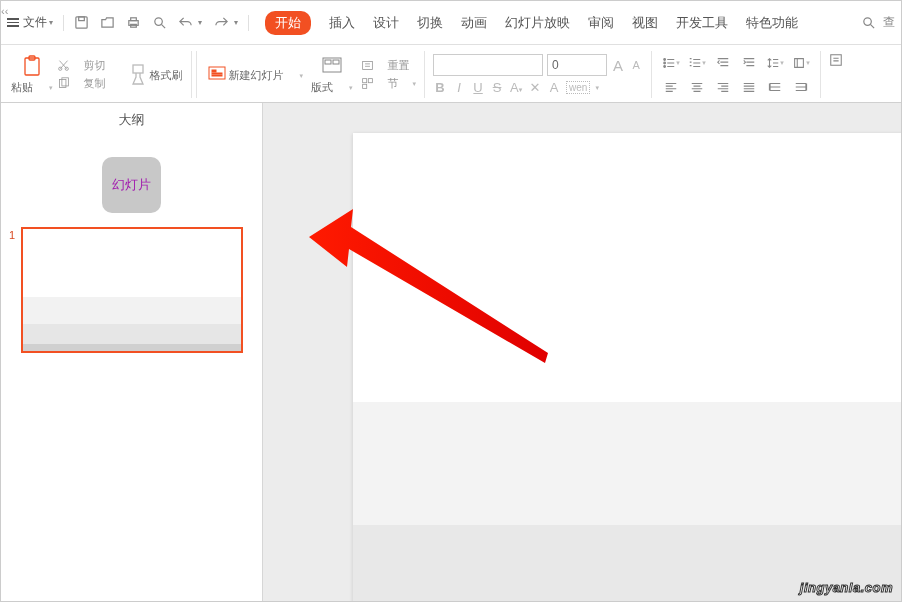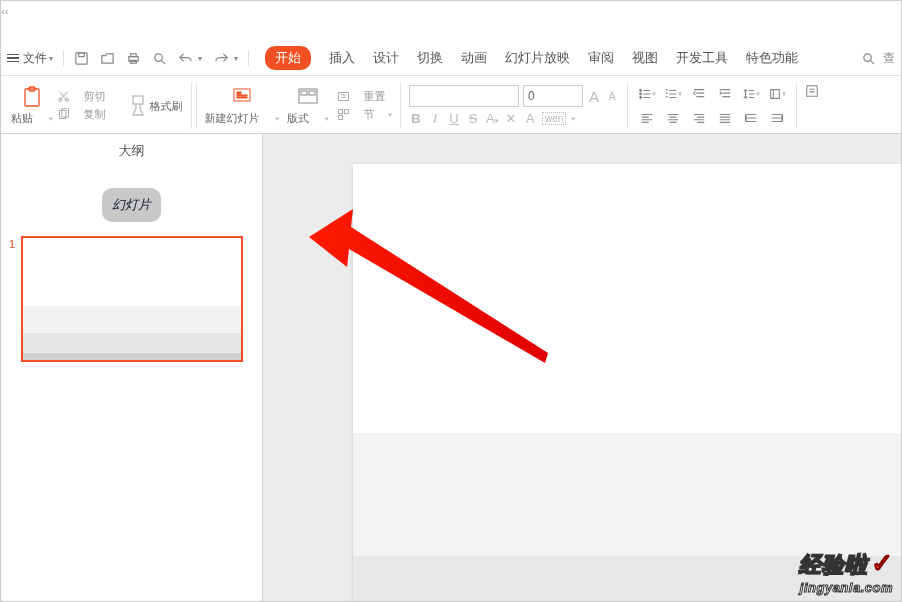--- a/index.html
+++ b/index.html
@@ -1,18 +1,18 @@
 <!DOCTYPE html>
 <html><head>
 <meta charset="utf-8">
 <style>
   * { box-sizing: border-box; margin: 0; padding: 0; }
   body { font-family: "Microsoft YaHei", sans-serif; font-size: 12px; background: #fff; width: 902px; height: 602px; overflow: hidden; border: 1px solid #ccc; position: relative; }
   
-  .menubar { display: flex; align-items: center; height: 35px; padding: 0 6px; gap: 2px; border-bottom: 1px solid #e0e0e0; background: #fff; margin-top: 40px; }
+  .menubar { display: flex; align-items: center; height: 44px; padding: 0 6px; gap: 2px; border-bottom: 1px solid #e0e0e0; background: #fff; }
   .menu-left { display: flex; align-items: center; }
   .hamburger { display: flex; flex-direction: column; gap: 2px; margin-right: 4px; cursor: pointer; }
   .hamburger span { width: 12px; height: 1.5px; background: #555; }
   .file-label { color: #555; font-size: 12px; margin-right: 2px; }
   .dd { font-size: 8px; color: #888; margin-right: 6px; }
   .sep { width: 1px; height: 16px; background: #e0e0e0; margin: 0 4px; }
   .qa-icon { width: 26px; height: 26px; display: flex; align-items: center; justify-content: center; color: #888; cursor: pointer; }
   .qa-icon svg { width: 15px; height: 15px; stroke: #888; fill: none; stroke-width: 1.3; }
   
   .tabs { display: flex; align-items: center; gap: 18px; margin-left: 10px; justify-content: center; }
@@ -45,21 +45,21 @@
   .drop-tri { font-size: 7px; color: #bbb; }
   
   .para-grid { display: grid; grid-template-columns: repeat(6, 22px); grid-template-rows: 22px 22px; gap: 2px 4px; }
   .para-btn { display: flex; align-items: center; justify-content: center; color: #888; cursor: pointer; }
   .para-btn svg { width: 14px; height: 14px; stroke: #888; fill: none; stroke-width: 1.2; }
   
   .workspace { display: flex; height: calc(602px - 28px - 58px); }
   .sidebar { width: 262px; background: #fff; border-right: 1px solid #d6d6d6; display: flex; flex-direction: column; }
   .side-tabs { display: flex; align-items: center; justify-content: center; gap: 28px; padding: 8px 0; flex-direction: column; }
   .side-tab { font-size: 13px; color: #555; cursor: pointer; }
-  .side-tab.pill { background: #c8c8c8; color: #0f172a; padding: 8px 10px; border-radius: 10px; font-style: italic; }
+  .side-tab.pill { background: #c8c8c8; color: #a21caf; padding: 19px 10px; border-radius: 10px; }
   .thumbs { flex: 1; padding: 6px 8px; }
   .thumb-row { display: flex; align-items: flex-start; gap: 6px; }
   .thumb-num { color: #d94a22; font-size: 11px; margin-top: 2px; }
   .thumb { width: 222px; height: 126px; border: 2px solid #f25022; background: #fff; position: relative; overflow: hidden; }
   .thumb .band1 { position: absolute; left: 0; right: 0; top: 56%; height: 22%; background: #f2f2f2; }
   .thumb .band2 { position: absolute; left: 0; right: 0; bottom: 0; height: 22%; background: #e6e6e6; }
   .thumb .band3 { position: absolute; left: 0; right: 0; bottom: 0; height: 6%; background: #d0d0d0; }
   
   .canvas-area { flex: 1; background: #ececec; position: relative; overflow: hidden; }
   .collapse-handle { position: absolute; left: 0; top: 4px; color: #999; font-size: 11px; cursor: pointer; }
@@ -180,21 +180,21 @@
       <span class="big-icon fmt-brush"><svg viewBox="0 0 24 24" style="stroke:#bbb;fill:none;stroke-width:1.3">
             <rect x="7" y="2" width="10" height="8"></rect>
             <path d="M10 10v4l-3 7h10l-3-7v-4"></path>
           </svg></span>
       <span class="rlabel">格式刷</span>
     </div>
   </div>
   <div class="rdiv"></div>
   <div class="rdiv"></div>
   <div class="rgroup row">
-    <div style="display:flex;flex-direction:column;align-items:center">
+    <div style="display:flex;flex-direction:row;align-items:center">
       <span class="big-icon newslide-icon"><svg viewBox="0 0 24 24">
             <rect x="4" y="4" width="16" height="12"></rect>
             <rect x="7" y="7" width="4" height="2" fill="#f25022"></rect>
             <rect x="7" y="10" width="10" height="1" fill="#f25022"></rect>
             <rect x="7" y="12" width="10" height="1" fill="#f25022"></rect>
           </svg></span>
       <span class="rlabel">
           <span>新建幻灯片</span>
           <span class="drop-tri">▾</span>
         </span>
@@ -368,15 +368,14 @@
   <defs>
     <linearGradient id="ag" x1="0" y1="0" x2="1" y2="0">
       <stop offset="0%" stop-color="#ff1a00"></stop>
         <stop offset="100%" stop-color="#e00000"></stop>
     </linearGradient>
   </defs>
   <polygon points="46,150 90,122 88,140 285,266 282,276 86,162 84,180" fill="url(#ag)"></polygon>
 </svg>
 
 <div class="watermark">
-  <div><span class="wm1">经验啦</span> <span class="wm-check">✓</span></div>
   <div class="wm2">jingyanla.com</div>
 </div>
 
 </body></html>

